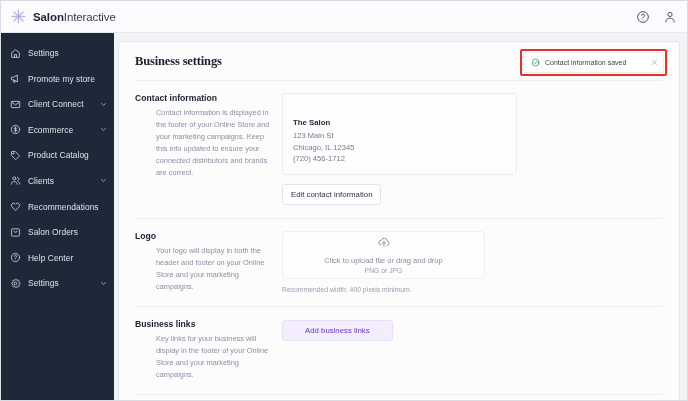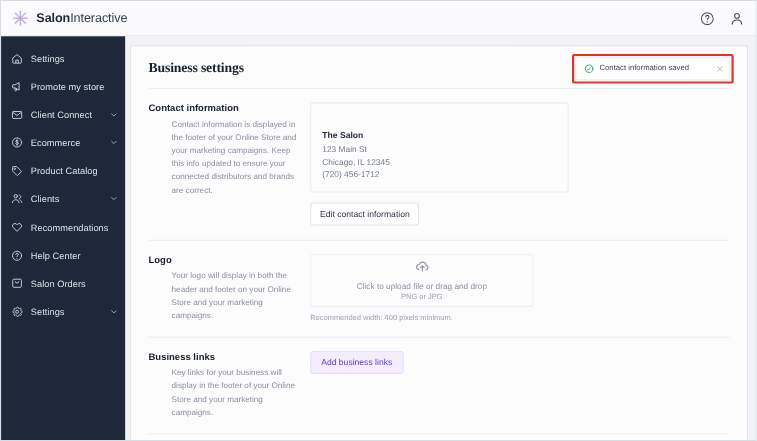--- a/index.html
+++ b/index.html
@@ -128,21 +128,21 @@
   .up-main { font-size: 7.5px; color: #8a90a0; }
   .up-sub { font-size: 6.8px; color: #9aa0ae; margin-top: 2px; }
   .up-note { font-size: 6.8px; color: #9aa0ae; margin-top: 7px; }
 
   .btn-purple {
     display: inline-block;
     background: #f3edfd;
     border: 1px solid #e8defa;
     border-radius: 3px;
     font-size: 7.8px; color: #6b37c9;
-    padding: 5px 9px;
+    padding: 5px 22px;
     cursor: pointer;
   }
 
   
   .toast-wrap {
     position: absolute; top: 7px; right: 12px;
     border: 2px solid #e8302a;
     border-radius: 2px;
     padding: 1px;
   }
@@ -256,34 +256,34 @@
       </div>
 
       <div class="nav-item">
         <svg class="nav-ic" viewBox="0 0 24 24" fill="none" stroke="currentColor" stroke-width="1.9" stroke-linejoin="round">
           <path d="M12 20.3 4.4 12.9a4.7 4.7 0 0 1 0-6.7 4.7 4.7 0 0 1 6.7 0l.9.9.9-.9a4.7 4.7 0 0 1 6.7 0 4.7 4.7 0 0 1 0 6.7z"></path>
         </svg>
         <span class="nav-label">Recommendations</span>
       </div>
 
       <div class="nav-item">
+        <svg class="nav-ic" viewBox="0 0 24 24" fill="none" stroke="currentColor" stroke-width="1.9" stroke-linejoin="round">
+          <rect x="3.4" y="4" width="17.2" height="16" rx="2"></rect>
+          <path d="M8.6 8.2a3.4 3.4 0 0 0 6.8 0"></path>
+        </svg>
+        <span class="nav-label">Salon Orders</span>
+      </div>
+
+      <div class="nav-item">
         <svg class="nav-ic" viewBox="0 0 24 24" fill="none" stroke="currentColor" stroke-width="1.9" stroke-linecap="round">
           <circle cx="12" cy="12" r="9"></circle>
           <path d="M9.6 9.4a2.5 2.5 0 1 1 3.3 2.4c-.7.3-1 .9-1 1.6v.4"></path>
           <circle cx="11.9" cy="17" r="0.95" fill="currentColor" stroke="none"></circle>
         </svg>
         <span class="nav-label">Help Center</span>
-      </div>
-
-      <div class="nav-item">
-        <svg class="nav-ic" viewBox="0 0 24 24" fill="none" stroke="currentColor" stroke-width="1.9" stroke-linejoin="round">
-          <rect x="3.4" y="4" width="17.2" height="16" rx="2"></rect>
-          <path d="M8.6 8.2a3.4 3.4 0 0 0 6.8 0"></path>
-        </svg>
-        <span class="nav-label">Salon Orders</span>
       </div>
 
       <div class="nav-item">
         <svg class="nav-ic" viewBox="0 0 24 24" fill="none" stroke="currentColor" stroke-width="1.8" stroke-linejoin="round">
           <circle cx="12" cy="12" r="2.9"></circle>
           <path d="M19.3 14.5a1.4 1.4 0 0 0 .28 1.55l.05.05a1.7 1.7 0 1 1-2.4 2.4l-.05-.05a1.4 1.4 0 0 0-1.55-.28 1.4 1.4 0 0 0-.85 1.28v.14a1.7 1.7 0 1 1-3.4 0v-.07a1.4 1.4 0 0 0-.92-1.28 1.4 1.4 0 0 0-1.55.28l-.05.05a1.7 1.7 0 1 1-2.4-2.4l.05-.05a1.4 1.4 0 0 0 .28-1.55 1.4 1.4 0 0 0-1.28-.85h-.14a1.7 1.7 0 1 1 0-3.4h.07a1.4 1.4 0 0 0 1.28-.92 1.4 1.4 0 0 0-.28-1.55l-.05-.05a1.7 1.7 0 1 1 2.4-2.4l.05.05a1.4 1.4 0 0 0 1.55.28h.07a1.4 1.4 0 0 0 .85-1.28v-.14a1.7 1.7 0 1 1 3.4 0v.07a1.4 1.4 0 0 0 .85 1.28 1.4 1.4 0 0 0 1.55-.28l.05-.05a1.7 1.7 0 1 1 2.4 2.4l-.05.05a1.4 1.4 0 0 0-.28 1.55v.07a1.4 1.4 0 0 0 1.28.85h.14a1.7 1.7 0 1 1 0 3.4h-.07a1.4 1.4 0 0 0-1.28.85z"></path>
         </svg>
         <span class="nav-label">Settings</span>
         <svg class="chev" viewBox="0 0 24 24" fill="none" stroke="currentColor" stroke-width="2.8" stroke-linecap="round" stroke-linejoin="round">
             <path d="m5 8.5 7 7 7-7"></path>

